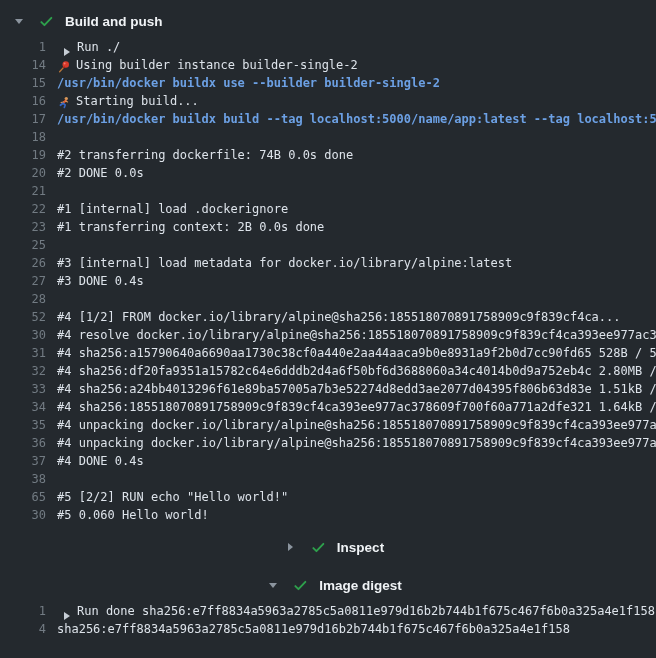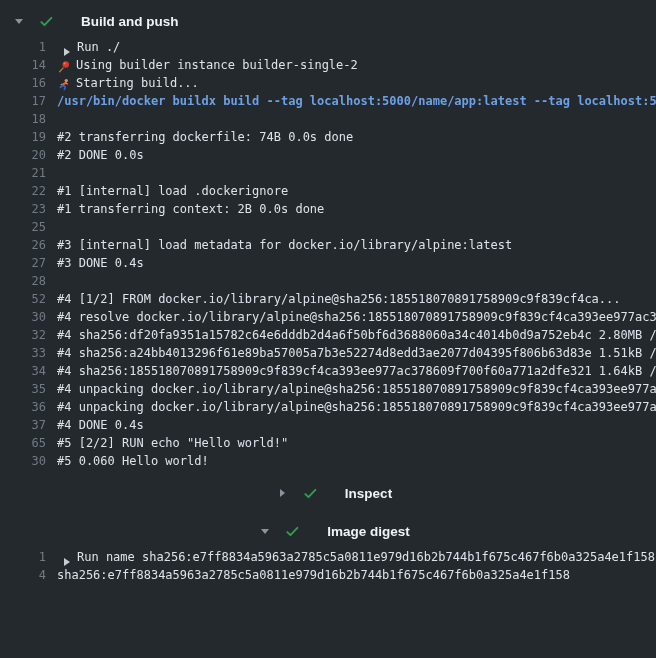--- a/index.html
+++ b/index.html
@@ -16,21 +16,21 @@
   .sec-header + .sec-header, .lines + .sec-header { margin-top:8px;justify-content:center; }
   .chev-box { width:11px; display:flex; justify-content:center; flex:none; }
   .chev-down { width:0; height:0;
     border-left:4.5px solid transparent; border-right:4.5px solid transparent;
     border-top:5.5px solid var(--chev,#8b949e); }
   .chev-right { width:0; height:0;
     border-top:4.5px solid transparent; border-bottom:4.5px solid transparent;
     border-left:5.5px solid var(--chev,#8b949e); }
   .check { margin-left:15px; width:15px; height:15px; flex:none; display:flex; align-items:center; }
   .sec-label {
-    margin-left:27px; font-family:"Liberation Sans",sans-serif;
+    margin-left:11px; font-family:"Liberation Sans",sans-serif;
     font-weight:700; font-size:13.5px; color:var(--title,#f0f3f6);
   }
   .lines { padding-top:2px; }
   .line {
     display:flex; height:18px; line-height:18px; font-size:12px;
     white-space:pre; overflow:hidden;
   }
   .num {
     flex:none; width:46px; text-align:right;
     color:var(--num,#727b83); cursor:pointer;
@@ -61,45 +61,48 @@
       <span class="sec-label">Build and push</span>
     </div>
     <div class="lines">
       <div class="line"><span class="num">1</span><span class="content"><span class="tri"></span><span class="txt">Run ./</span></span></div>
       <div class="line"><span class="num">14</span><span class="content"><span class="emoji"><svg viewBox="0 0 16 16" width="14" height="14">
               <path d="M3 13.5L7.6 8.4" stroke="#b7763a" stroke-width="1.5" stroke-linecap="round"></path>
               <circle cx="10" cy="5.2" r="3.7" fill="#d93a2b"></circle>
               <circle cx="8.7" cy="4" r="1.1" fill="#ef7b6e"></circle>
               <path d="M6.4 8.9l1.8-1.9 1.3 1.2-2.2 1.6z" fill="#a82317"></path>
             </svg></span><span class="txt">Using builder instance builder-single-2</span></span></div>
+      <div class="line"><span class="num">15</span><span class="content cmd"><span class="txt">/usr/bin/docker buildx use --builder builder-single-2</span></span></div>
       <div class="line"><span class="num">16</span><span class="content"><span class="emoji"><svg viewBox="0 0 16 16" width="14" height="14">
               <circle cx="10.6" cy="2.9" r="1.9" fill="#d9995a"></circle>
               <path d="M10 5.2L6.8 8.3" stroke="#e0562b" stroke-width="2.4" stroke-linecap="round"></path>
               <path d="M9.7 5.6l2.4 1.2M7.4 6.8L4.6 7.4" stroke="#d9995a" stroke-width="1.3" stroke-linecap="round"></path>
               <path d="M6.8 8.3L3.9 10.6M6.8 8.3l2.6 1.8-1 3" fill="none" stroke="#3566c4" stroke-width="1.9" stroke-linecap="round" stroke-linejoin="round"></path>
             </svg></span><span class="txt">Starting build...</span></span></div>
       <div class="line"><span class="num">17</span><span class="content cmd"><span class="txt">/usr/bin/docker buildx build --tag localhost:5000/name/app:latest --tag localhost:50</span></span></div>
       <div class="line"><span class="num">18</span></div>
       <div class="line"><span class="num">19</span><span class="content"><span class="txt">#2 transferring dockerfile: 74B 0.0s done</span></span></div>
       <div class="line"><span class="num">20</span><span class="content"><span class="txt">#2 DONE 0.0s</span></span></div>
       <div class="line"><span class="num">21</span><span class="content"><span class="txt"></span></span></div>
       <div class="line"><span class="num">22</span><span class="content"><span class="txt">#1 [internal] load .dockerignore</span></span></div>
       <div class="line"><span class="num">23</span><span class="content"><span class="txt">#1 transferring context: 2B 0.0s done</span></span></div>
       <div class="line"><span class="num">25</span><span class="content"><span class="txt"></span></span></div>
       <div class="line"><span class="num">26</span><span class="content"><span class="txt">#3 [internal] load metadata for docker.io/library/alpine:latest</span></span></div>
       <div class="line"><span class="num">27</span><span class="content"><span class="txt">#3 DONE 0.4s</span></span></div>
       <div class="line"><span class="num">28</span><span class="content"><span class="txt"></span></span></div>
       <div class="line"><span class="num">52</span><span class="content"><span class="txt">#4 [1/2] FROM docker.io/library/alpine@sha256:185518070891758909c9f839cf4ca...</span></span></div>
       <div class="line"><span class="num">30</span><span class="content"><span class="txt">#4 resolve docker.io/library/alpine@sha256:185518070891758909c9f839cf4ca393ee977ac3</span></span></div>
+      <div class="line"><span class="num">31</span><span class="content"><span class="txt">#4 sha256:a15790640a6690aa1730c38cf0a440e2aa44aaca9b0e8931a9f2b0d7cc90fd65 528B / 5</span></span></div>
       <div class="line"><span class="num">32</span><span class="content"><span class="txt">#4 sha256:df20fa9351a15782c64e6dddb2d4a6f50bf6d3688060a34c4014b0d9a752eb4c 2.80MB /</span></span></div>
       <div class="line"><span class="num">33</span><span class="content"><span class="txt">#4 sha256:a24bb4013296f61e89ba57005a7b3e52274d8edd3ae2077d04395f806b63d83e 1.51kB /</span></span></div>
       <div class="line"><span class="num">34</span><span class="content"><span class="txt">#4 sha256:185518070891758909c9f839cf4ca393ee977ac378609f700f60a771a2dfe321 1.64kB /</span></span></div>
       <div class="line"><span class="num">35</span><span class="content"><span class="txt">#4 unpacking docker.io/library/alpine@sha256:185518070891758909c9f839cf4ca393ee977a</span></span></div>
       <div class="line"><span class="num">36</span><span class="content"><span class="txt">#4 unpacking docker.io/library/alpine@sha256:185518070891758909c9f839cf4ca393ee977a</span></span></div>
       <div class="line"><span class="num">37</span><span class="content"><span class="txt">#4 DONE 0.4s</span></span></div>
+      <div class="line"><span class="num">38</span><span class="content"><span class="txt"></span></span></div>
       <div class="line"><span class="num">65</span><span class="content"><span class="txt">#5 [2/2] RUN echo "Hello world!"</span></span></div>
       <div class="line"><span class="num">30</span><span class="content"><span class="txt">#5 0.060 Hello world!</span></span></div>
     </div>
     <div class="sec-header">
       <span class="chev-box">
         <span class="chev-right"></span>
       </span>
       <span class="check">
         <svg viewBox="0 0 16 16" width="15" height="15">
           <path d="M2.5 8.6l3.3 3.3 7.4-7.8" fill="none" stroke="#2ea04c" stroke-width="2" stroke-linecap="round" stroke-linejoin="round"></path>
@@ -112,16 +115,16 @@
         <span class="chev-down"></span>
       </span>
       <span class="check">
         <svg viewBox="0 0 16 16" width="15" height="15">
           <path d="M2.5 8.6l3.3 3.3 7.4-7.8" fill="none" stroke="#2ea04c" stroke-width="2" stroke-linecap="round" stroke-linejoin="round"></path>
         </svg>
       </span>
       <span class="sec-label">Image digest</span>
     </div>
     <div class="lines">
-      <div class="line"><span class="num">1</span><span class="content"><span class="tri"></span><span class="txt">Run name sha256:e7ff8834a5963a2785c5a0811e979d16b2b744b1f675c467f6b0a325a4e1f158</span></span></div>
+      <div class="line"><span class="num">1</span><span class="content"><span class="tri"></span><span class="txt">Run done sha256:e7ff8834a5963a2785c5a0811e979d16b2b744b1f675c467f6b0a325a4e1f158</span></span></div>
       <div class="line"><span class="num">4</span><span class="content"><span class="txt">sha256:e7ff8834a5963a2785c5a0811e979d16b2b744b1f675c467f6b0a325a4e1f158</span></span></div>
     </div>
   </div>
 
 </body></html>

